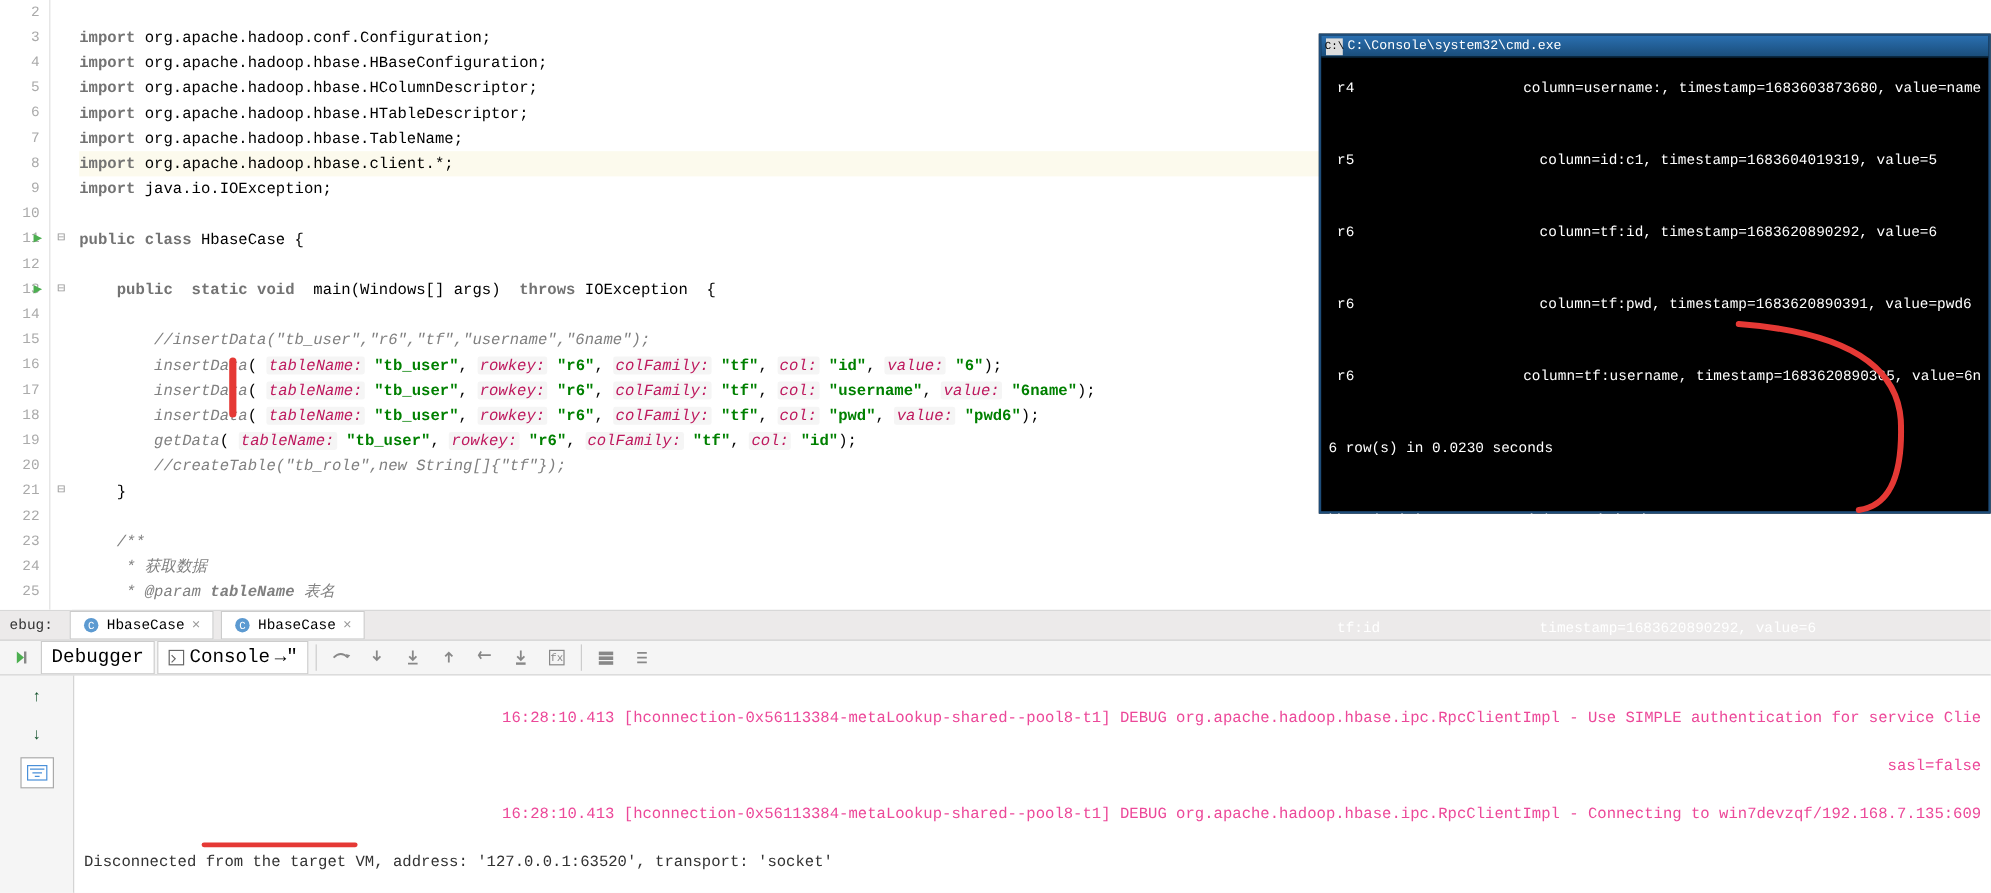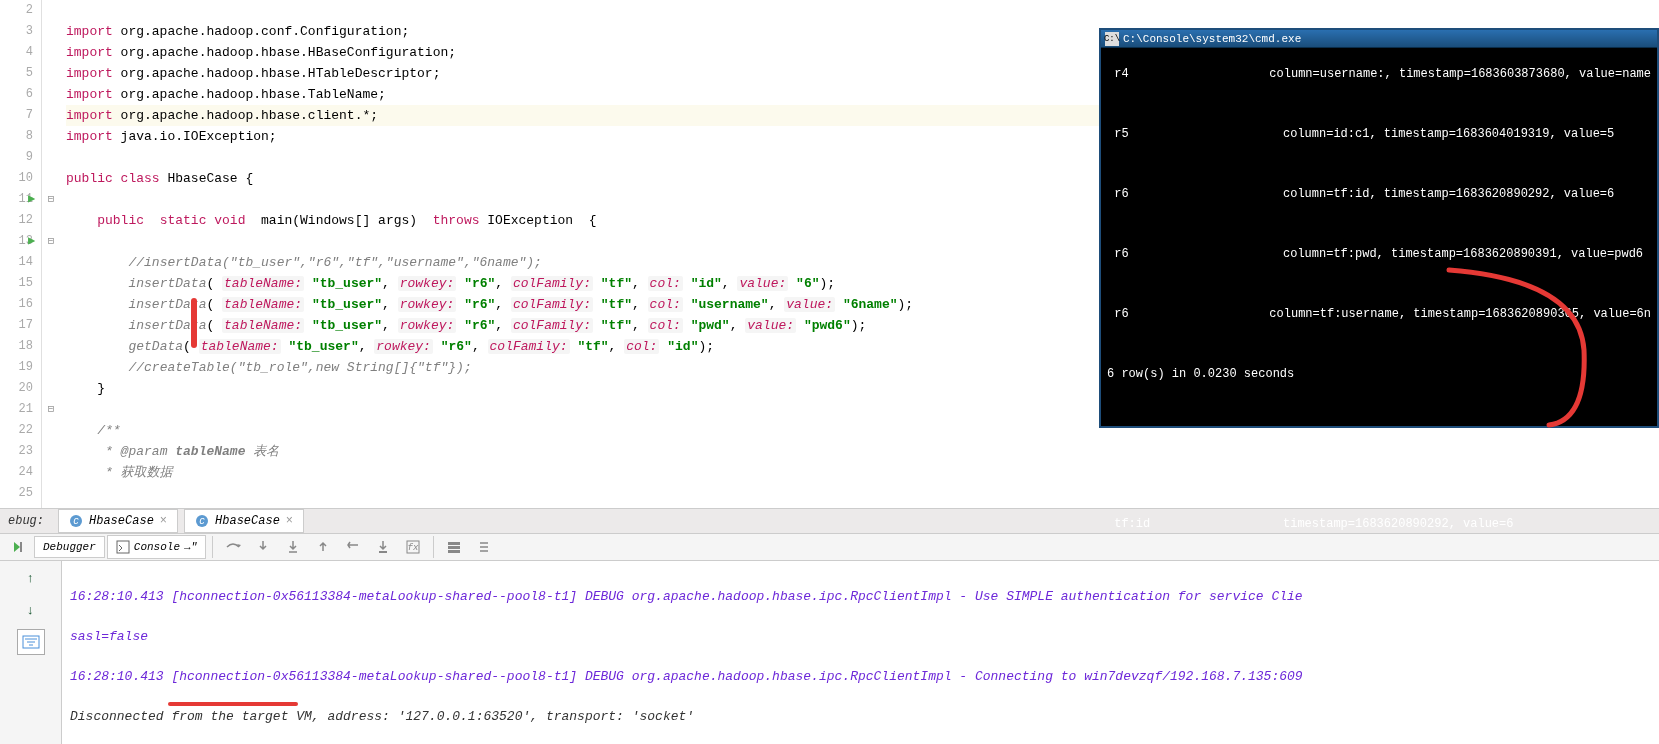--- a/index.html
+++ b/index.html
@@ -8,46 +8,46 @@
 .top { display: flex; height: 508px; position: relative; }
 .editor-area { flex: 1; display: flex; background: #fff; position: relative; }
 .gutter { width: 42px; background: #fff; border-right: 1px solid #e0e0e0; text-align: right; padding-right: 8px; color: #aaa; font-size: 12px; line-height: 21px; position: relative; }
 .gutter-line { height: 21px; }
 .run-icon { position: absolute; left: 28px; color: #4caf50; font-size: 12px; }
 .fold-col { width: 18px; background: #fff; line-height: 21px; color: #999; font-size: 11px; text-align: center; }
 .fold-col div { height: 21px; }
 .code { flex: 1; padding-left: 6px; line-height: 21px; font-size: 13px; position: relative; }
 .code-line { height: 21px; white-space: pre; }
 .hl-line { background: #fcfaed; }
-.kw { color: #be185d; font-weight: normal; }
+.kw { color: #737373; font-weight: bold; }
 .cls { color: #000; }
 .str { color: #008000; font-weight: bold; }
 .com { color: #808080; font-style: italic; }
 .hint { color: #be185d; font-style: italic; background: #f5f5f5; padding: 0 2px; border-radius: 2px; }
 .red-mark { position: absolute; left: 131px; top: 298px; width: 6px; height: 50px; background: #e53935; border-radius: 3px; z-index: 5; }
 .cmd-window { position: absolute; right: 0; top: 28px; width: 560px; height: 400px; background: #000; border: 2px solid #1e4d7a; z-index: 10; }
 .cmd-title { background: linear-gradient(#2a6fb0, #1a4d7a); height: 18px; display: flex; align-items: center; padding: 0 4px; color: #fff; font-size: 11px; border-bottom: 1px solid #0a2d4a; }
 .cmd-icon { width: 14px; height: 14px; margin-right: 4px; display: inline-flex; align-items: center; justify-content: center; font-size: 9px; color: #000; background: #ddd; }
 .cmd-body { padding: 4px 6px; color: #fff; font-family: 'Courier New', monospace; font-size: 12px; line-height: 15px; white-space: pre; overflow: hidden; }
 .cmd-row { display: flex; gap: 16px; }
 .cmd-col1 { width: 160px; }
 .red-curve { position: absolute; right: 60px; top: 260px; width: 160px; height: 170px; z-index: 20; pointer-events: none; }
-.bottom { border-top: 1px solid #ccc; background: #f5f5f5; height: 236px; display: flex; flex-direction: column; font-style: italic; }
+.bottom { border-top: 1px solid #ccc; background: #f5f5f5; height: 236px; display: flex; flex-direction: column; }
 .debug-bar { height: 30px; display: flex; align-items: center; border-bottom: 1px solid #ccc; background: #eceaea; font-size: 12px; }
 .debug-label { padding: 0 8px; color: #333; }
 .tab { background: #fff; border: 1px solid #ccc; padding: 4px 10px; margin-left: 6px; display: flex; align-items: center; gap: 6px; }
 .tab .close-x { color: #999; cursor: pointer; }
 .tab-icon { width: 14px; height: 14px; }
 .toolbar { height: 32px; display: flex; align-items: center; border-bottom: 1px solid #ccc; background: #f5f5f5; padding: 0 4px; gap: 2px; }
 .tool-btn { width: 28px; height: 26px; display: flex; align-items: center; justify-content: center; color: #14532d; }
-.tool-tab { padding: 4px 8px; background: #fff; border: 1px solid #ccc; font-size: 11px; display: flex; align-items: center; gap: 4px; }
+.tool-tab { padding: 4px 8px; background: #fff; border: 1px solid #ccc; font-size: 16px; display: flex; align-items: center; gap: 4px; }
 .side-tools { width: 62px; background: #f5f5f5; border-right: 1px solid #ccc; display: flex; flex-direction: column; align-items: center; padding-top: 4px; gap: 6px; }
 .console-wrap { display: flex; flex: 1; }
 .console { flex: 1; background: #fff; padding: 6px 8px; font-size: 13px; line-height: 20px; color: #333; overflow: hidden; white-space: pre; }
-.console .dim { color: #6d28d9; }
+.console .dim { color: #ec4899; text-align: right; }
 .red-underline { position: absolute; left: 168px; bottom: 38px; width: 130px; height: 4px; background: #e53935; border-radius: 2px; z-index: 5; }
 .sep { width: 1px; height: 22px; background: #ccc; margin: 0 4px; }
 </style>
 </head>
 <body>
 
 <div class="main">
   <div class="top">
     <div class="editor-area">
       <div class="gutter">
@@ -100,40 +100,41 @@
           <div></div>
           <div></div>
           <div></div>
           <div></div>
       </div>
       <div class="code">
         <div class="red-mark"></div>
         <div class="code-line"></div>
         <div class="code-line"><span class="kw">import</span><span> org.apache.hadoop.conf.Configuration;</span></div>
         <div class="code-line"><span class="kw">import</span><span> org.apache.hadoop.hbase.HBaseConfiguration;</span></div>
+        <div class="code-line"><span class="kw">import</span><span> org.apache.hadoop.hbase.HColumnDescriptor;</span></div>
         <div class="code-line"><span class="kw">import</span><span> org.apache.hadoop.hbase.HTableDescriptor;</span></div>
         <div class="code-line"><span class="kw">import</span><span> org.apache.hadoop.hbase.TableName;</span></div>
         <div class="code-line hl-line"><span class="kw">import</span><span> org.apache.hadoop.hbase.client.*;</span></div>
         <div class="code-line"><span class="kw">import</span><span> java.io.IOException;</span></div>
         <div class="code-line"></div>
         <div class="code-line"><span class="kw">public class </span><span class="cls">HbaseCase</span><span> {</span></div>
         <div class="code-line"></div>
         <div class="code-line">    <span class="kw">public  static void</span><span>  main</span><span>(Windows[] args)  </span><span class="kw">throws</span><span> IOException  {</span></div>
         <div class="code-line"></div>
         <div class="code-line">        <span class="com">//insertData("tb_user","r6","tf","username","6name");</span></div>
         <div class="code-line">        <span class="com" style="font-style:italic">insertData</span>( <span class="hint">tableName:</span> <span class="str">"tb_user"</span>, <span class="hint">rowkey:</span> <span class="str">"r6"</span>, <span class="hint">colFamily:</span> <span class="str">"tf"</span>, <span class="hint">col:</span> <span class="str">"id"</span>, <span class="hint">value:</span> <span class="str">"6"</span>);</div>
         <div class="code-line">        <span class="com" style="font-style:italic">insertData</span>( <span class="hint">tableName:</span> <span class="str">"tb_user"</span>, <span class="hint">rowkey:</span> <span class="str">"r6"</span>, <span class="hint">colFamily:</span> <span class="str">"tf"</span>, <span class="hint">col:</span> <span class="str">"username"</span>, <span class="hint">value:</span> <span class="str">"6name"</span>);</div>
         <div class="code-line">        <span class="com" style="font-style:italic">insertData</span>( <span class="hint">tableName:</span> <span class="str">"tb_user"</span>, <span class="hint">rowkey:</span> <span class="str">"r6"</span>, <span class="hint">colFamily:</span> <span class="str">"tf"</span>, <span class="hint">col:</span> <span class="str">"pwd"</span>, <span class="hint">value:</span> <span class="str">"pwd6"</span>);</div>
         <div class="code-line">        <span class="com" style="font-style:italic">getData</span>( <span class="hint">tableName:</span> <span class="str">"tb_user"</span>, <span class="hint">rowkey:</span> <span class="str">"r6"</span>, <span class="hint">colFamily:</span> <span class="str">"tf"</span>, <span class="hint">col:</span> <span class="str">"id"</span>);</div>
         <div class="code-line">        <span class="com">//createTable("tb_role",new String[]{"tf"});</span></div>
         <div class="code-line">    <span>}</span></div>
         <div class="code-line"></div>
         <div class="code-line">    <span class="com">/**</span></div>
+        <div class="code-line">    <span class="com"> * 获取数据</span></div>
         <div class="code-line">    <span class="com"><span> * @param </span><b><i>tableName</i></b><span> 表名</span></span></div>
-        <div class="code-line">    <span class="com"> * 获取数据</span></div>
       </div>
     </div>
 
     <div class="cmd-window">
       <div class="cmd-title">
         <span class="cmd-icon">C:\</span>
         <span>C:\Console\system32\cmd.exe</span>
       </div>
       <div class="cmd-body">
 <div class="cmd-row"><span class="cmd-col1"> r4</span><span>column=username:, timestamp=1683603873680, value=name</span></div>

